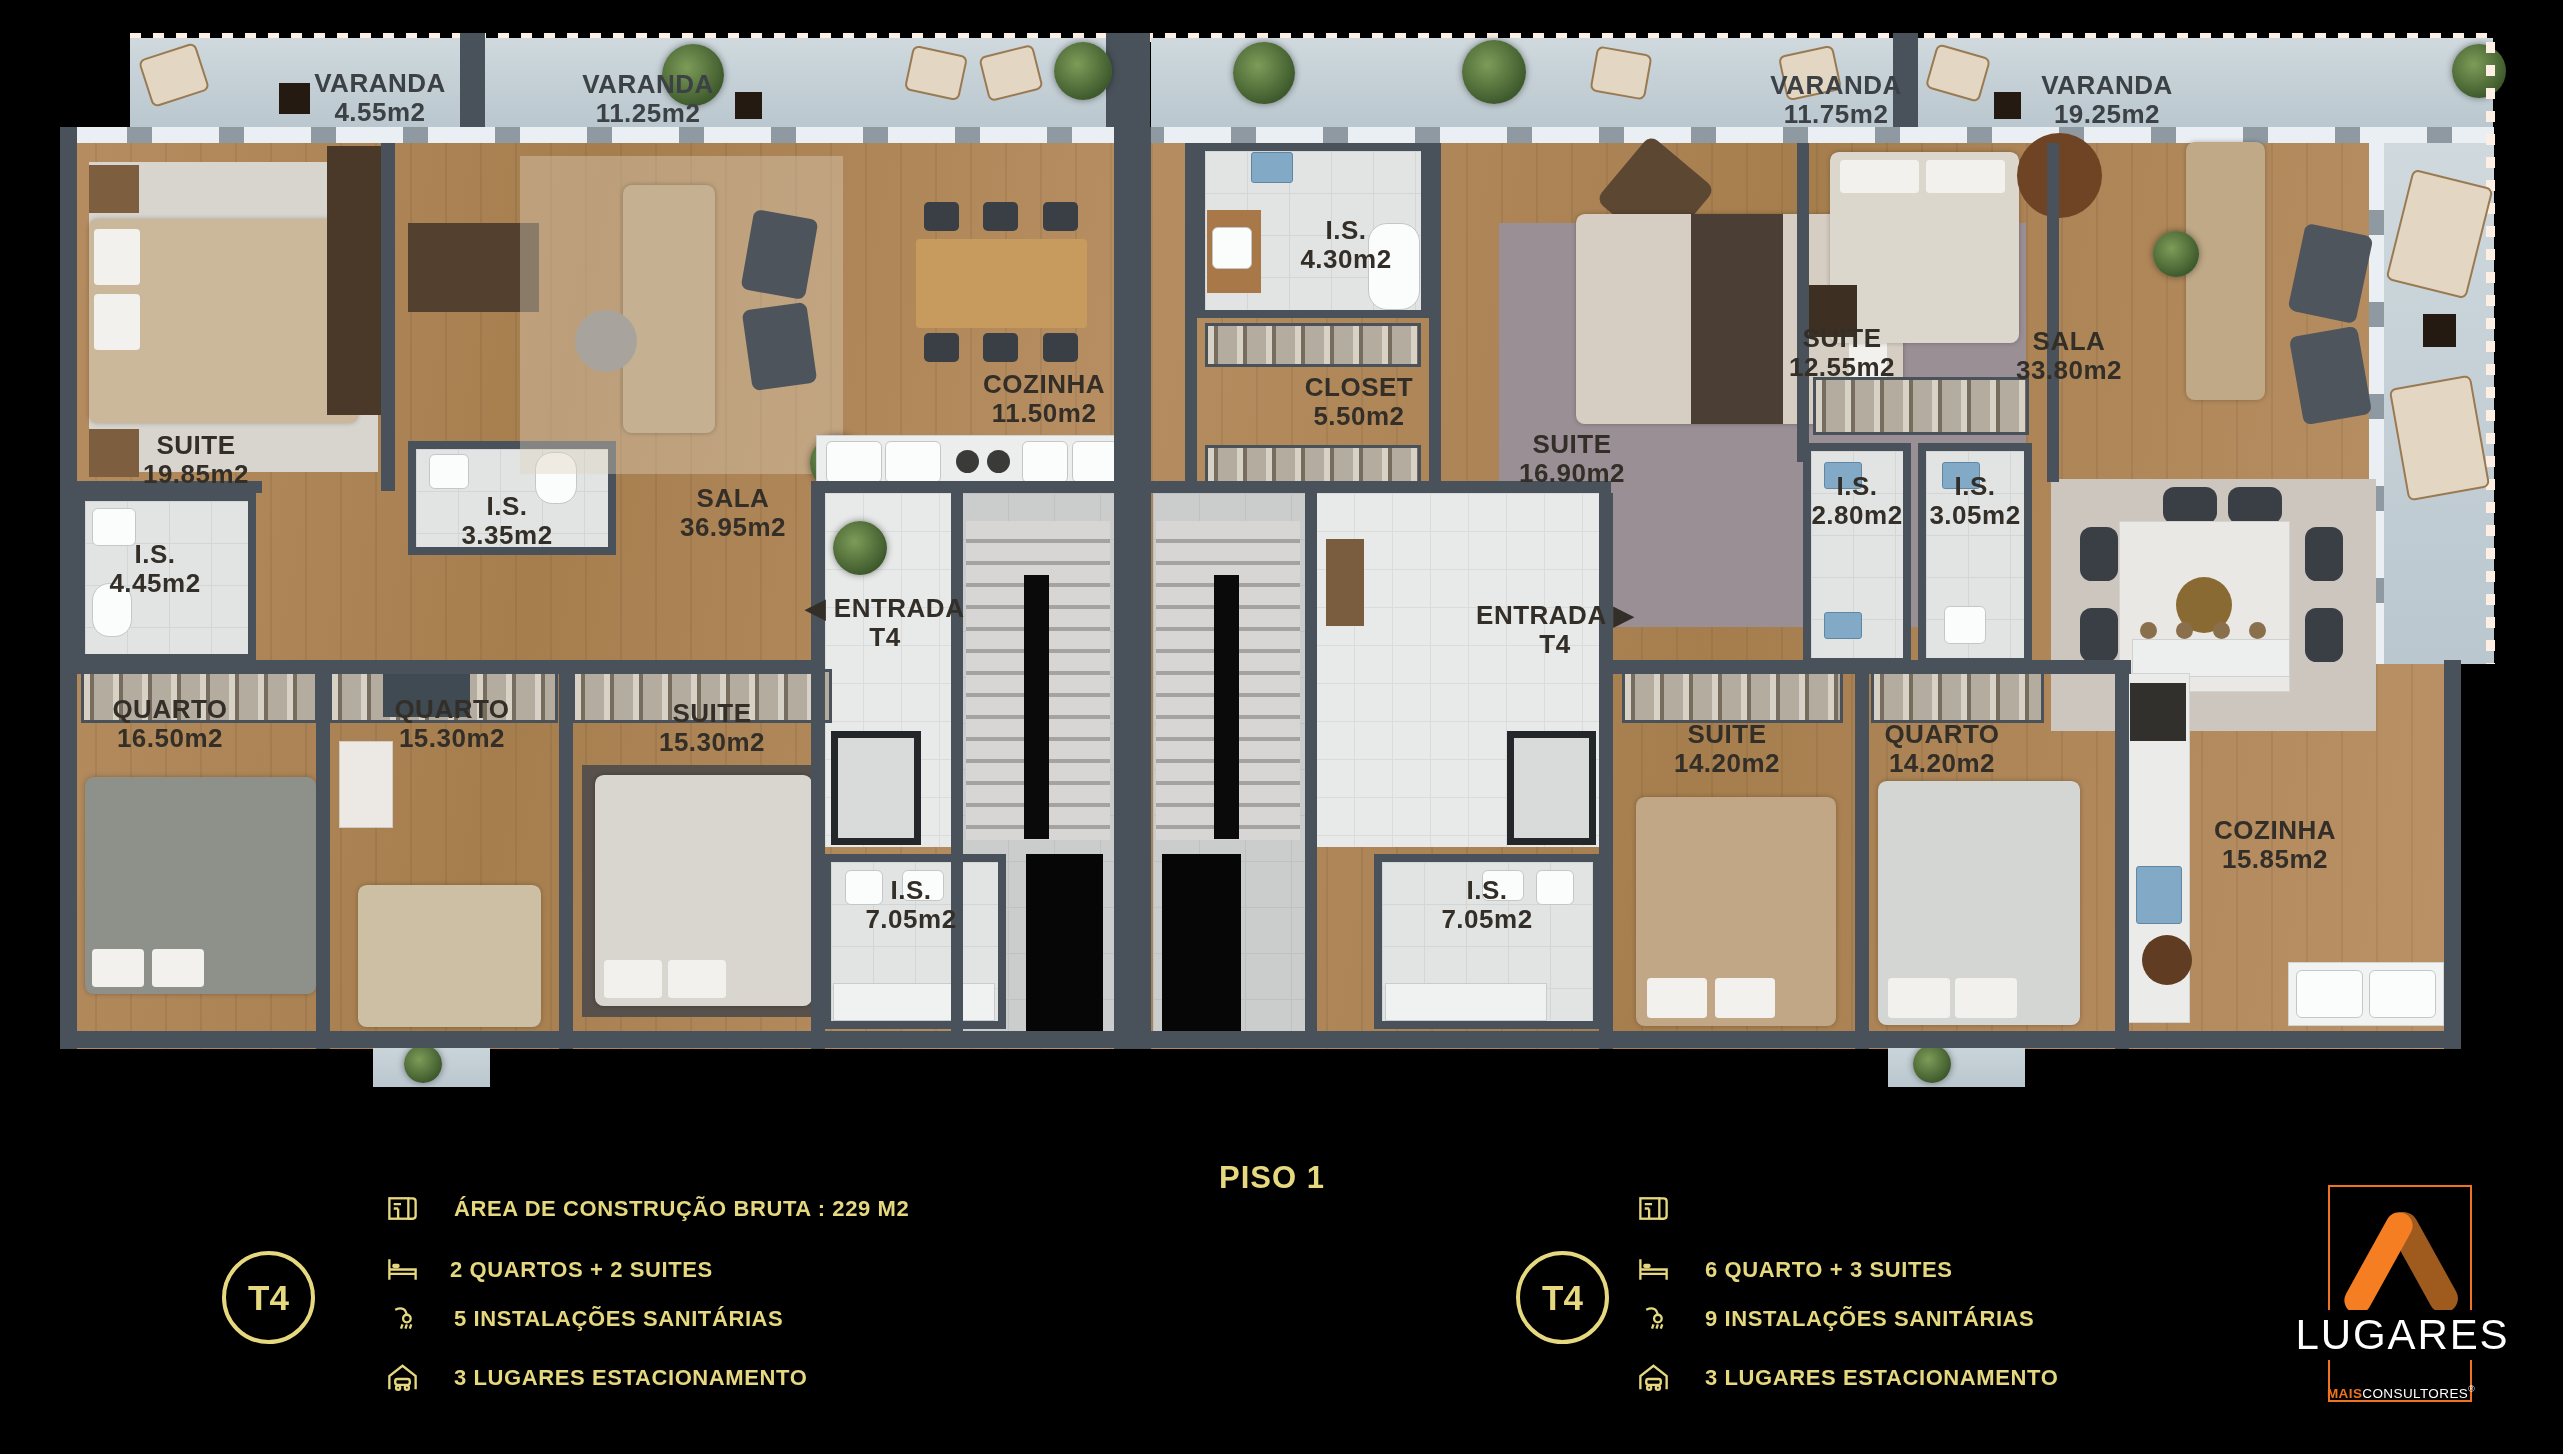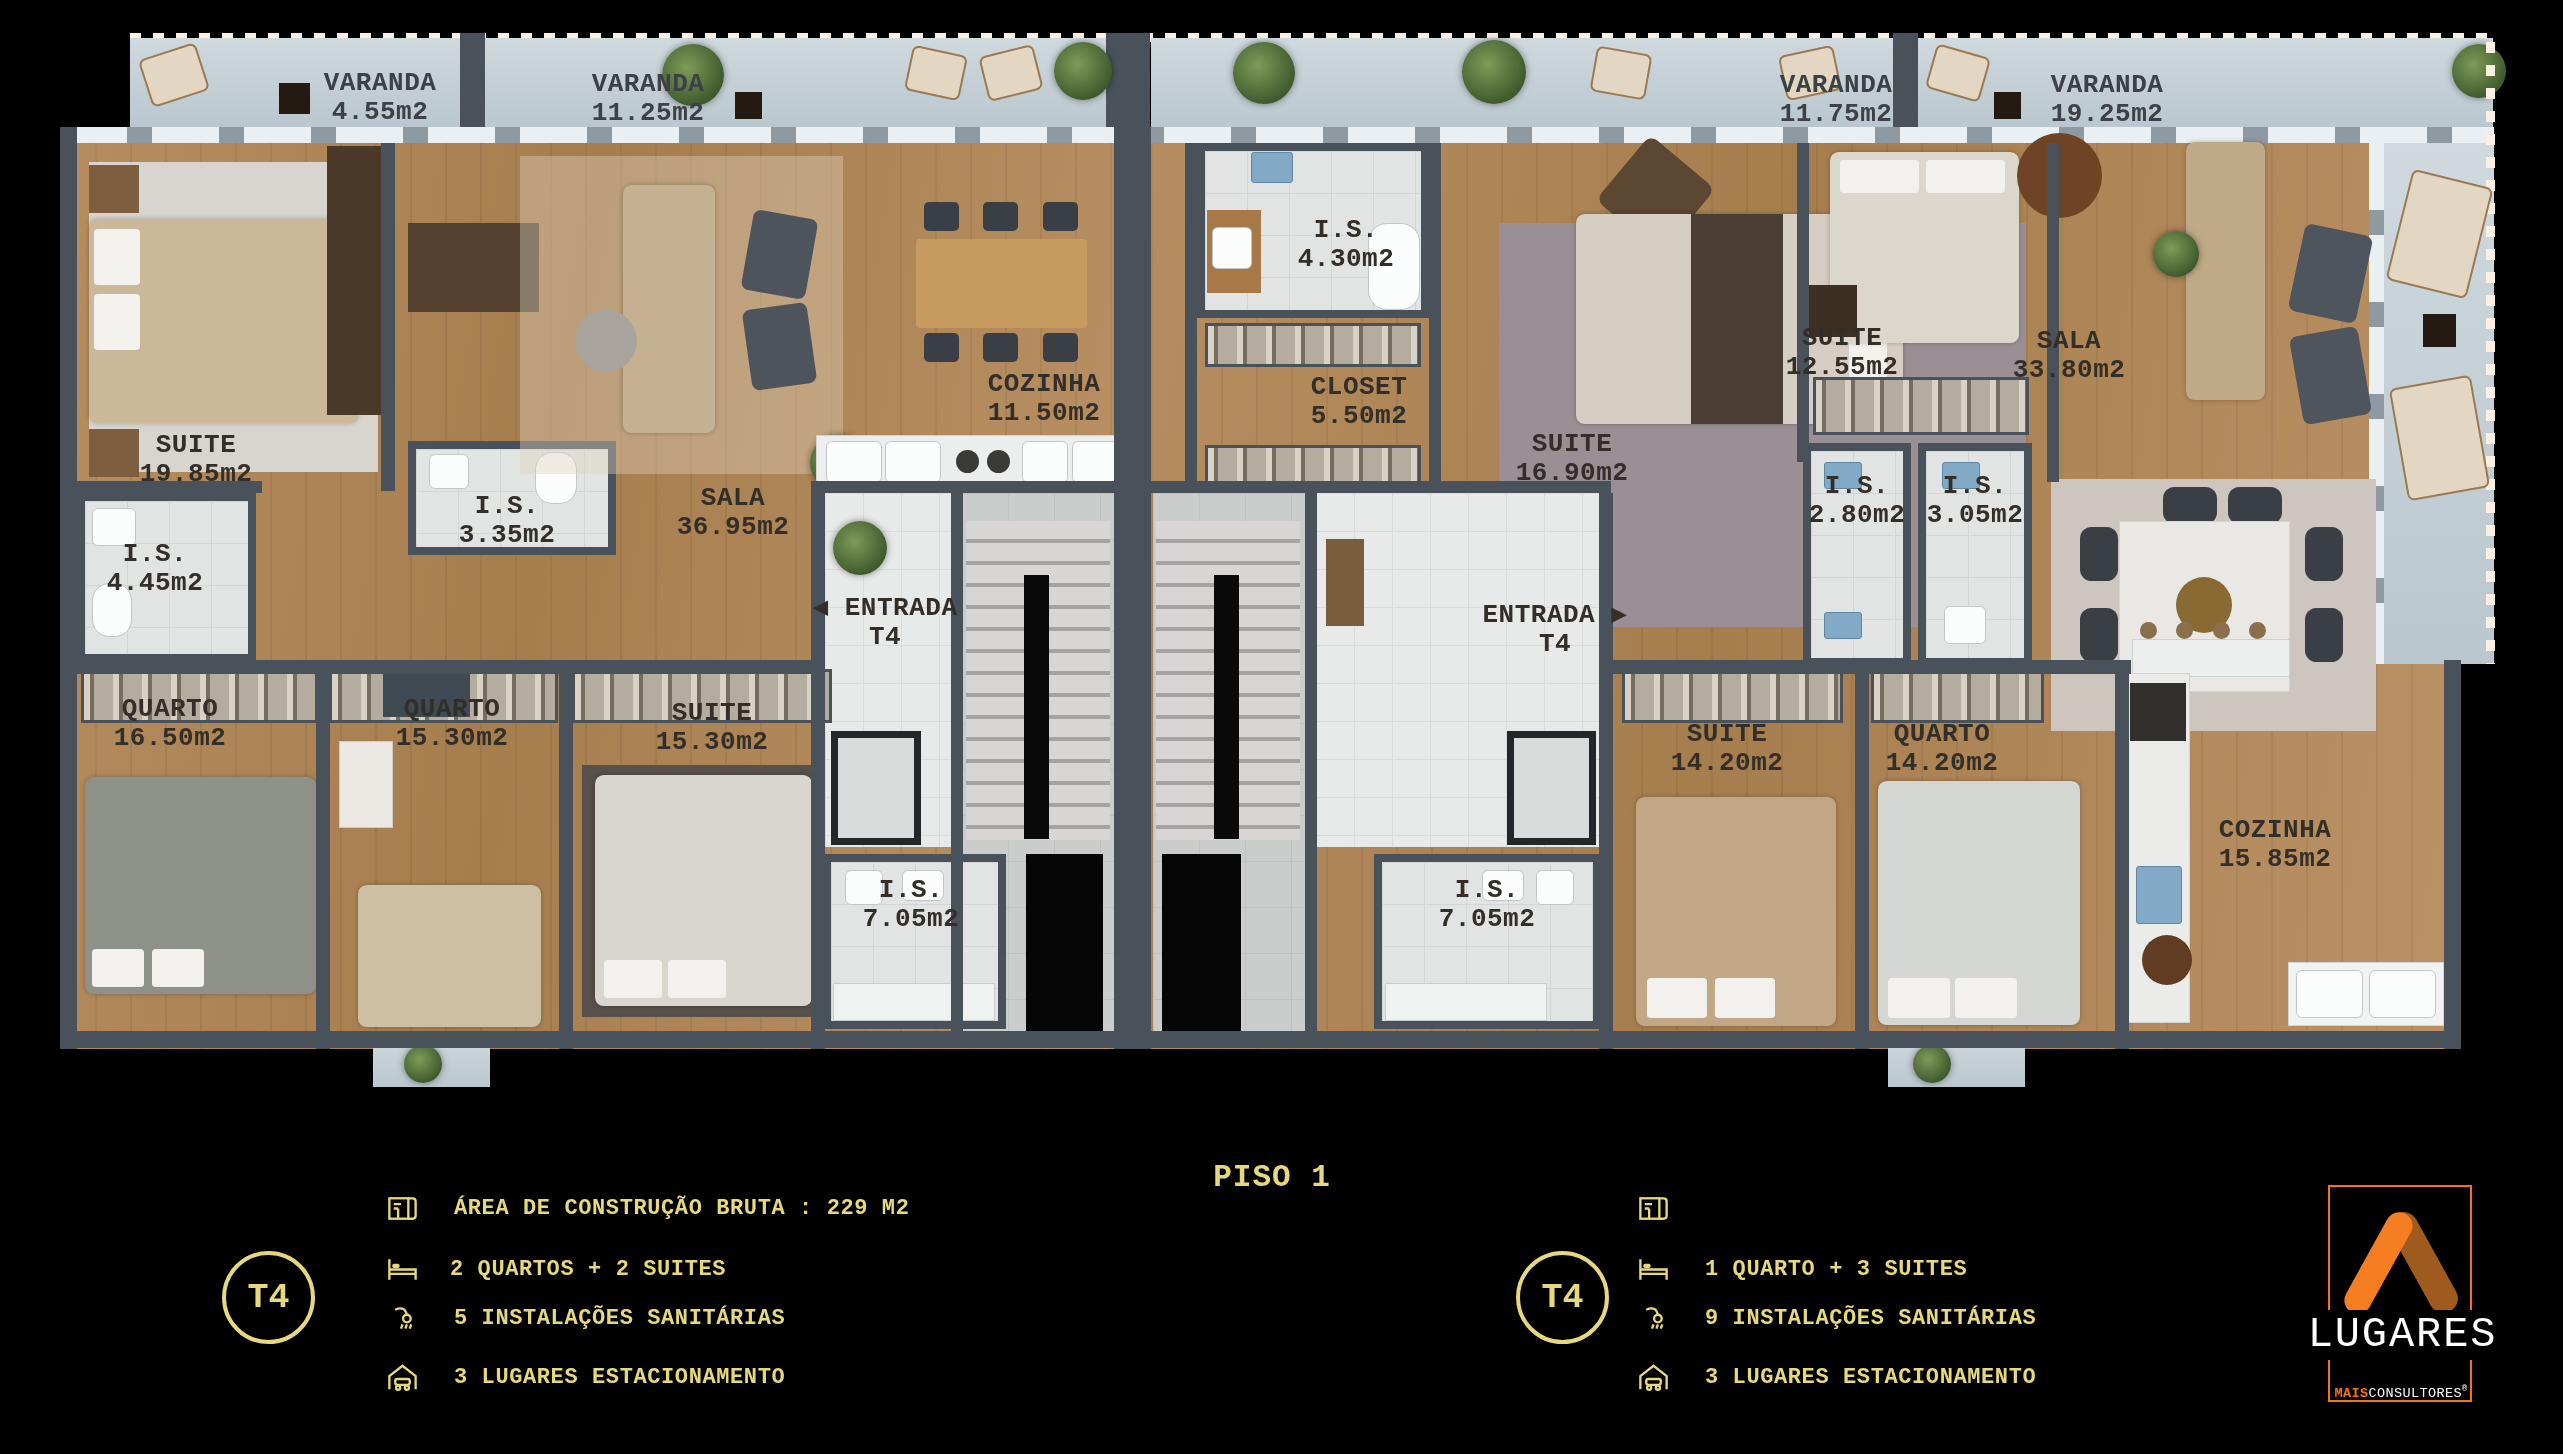--- a/index.html
+++ b/index.html
@@ -1,17 +1,17 @@
 <!DOCTYPE html>
 <html><head>
 <meta charset="utf-8">
 <style>
   html,body{margin:0;padding:0;background:#000;width:2563px;height:1455px;overflow:hidden;
     font-family:"Liberation Sans",sans-serif;}
-  #c{position:relative;width:2563px;height:1411px;background:#000;font-family:Liberation Mono, monospace;}
+  #c{position:relative;width:2563px;height:1411px;background:#000;}
   .a{position:absolute;box-sizing:border-box;}
   .wall{position:absolute;box-sizing:border-box;background:#49525a;}
   .wood{background:
       repeating-linear-gradient(90deg,rgba(0,0,0,.06) 0 1.9px,rgba(0,0,0,0) 1.9px 35px),
       linear-gradient(100deg,#b68d60,#a67e4e 45%,#bb9266);}
   .concrete{background:linear-gradient(180deg,#cfd9de,#bac7ce);}
   .railing{background:repeating-linear-gradient(90deg,#fdefe4 0 11.5px,rgba(0,0,0,0) 11.5px 23px);}
   .vrail{background:repeating-linear-gradient(180deg,#fdefe4 0 11.5px,rgba(0,0,0,0) 11.5px 23px);}
   .tile{background:
       linear-gradient(#d4d6d5 1px,transparent 1px),linear-gradient(90deg,#d4d6d5 1px,transparent 1px),#e2e4e3;
@@ -364,21 +364,21 @@
         <path d="M16 5h3q2 0 2 2v10q0 2-2 2h-3"></path>
         <path d="M6 9h5M6 12h3M9 12v7"></path>
       </svg>
   </div>
   <div class="legendrow" style="left:1636px;top:1252px">
     <svg class="icon" viewBox="0 0 24 24" fill="none" stroke="#e6d87e" stroke-width="1.6">
         <path d="M3 5v14M3 15h18v4M3 12h18v3"></path>
         <rect x="5" y="8" width="5" height="3" rx="1.2" fill="#e6d87e" stroke="none"></rect>
       </svg>
   </div>
-  <div class="legendrow legendtext" style="left:1705px;top:1252px">1 QUARTO + 3 SUITES</div>
+  <div class="legendrow legendtext" style="left:1705px;top:1252px">6 QUARTO + 3 SUITES</div>
   <div class="legendrow" style="left:1636px;top:1301px">
     <svg class="icon" viewBox="0 0 24 24" fill="none" stroke="#e6d87e" stroke-width="1.6">
         <path d="M7 6q7-3 8 4"></path>
         <circle cx="15" cy="12" r="2.6"></circle>
         <path d="M12 16l-1 3M15 16l-1 3M18 16l-1 3"></path>
       </svg>
   </div>
   <div class="legendrow legendtext" style="left:1705px;top:1301px">9 INSTALAÇÕES SANITÁRIAS</div>
   <div class="legendrow" style="left:1636px;top:1360px">
     <svg class="icon" viewBox="0 0 24 24" fill="none" stroke="#e6d87e" stroke-width="1.6">

